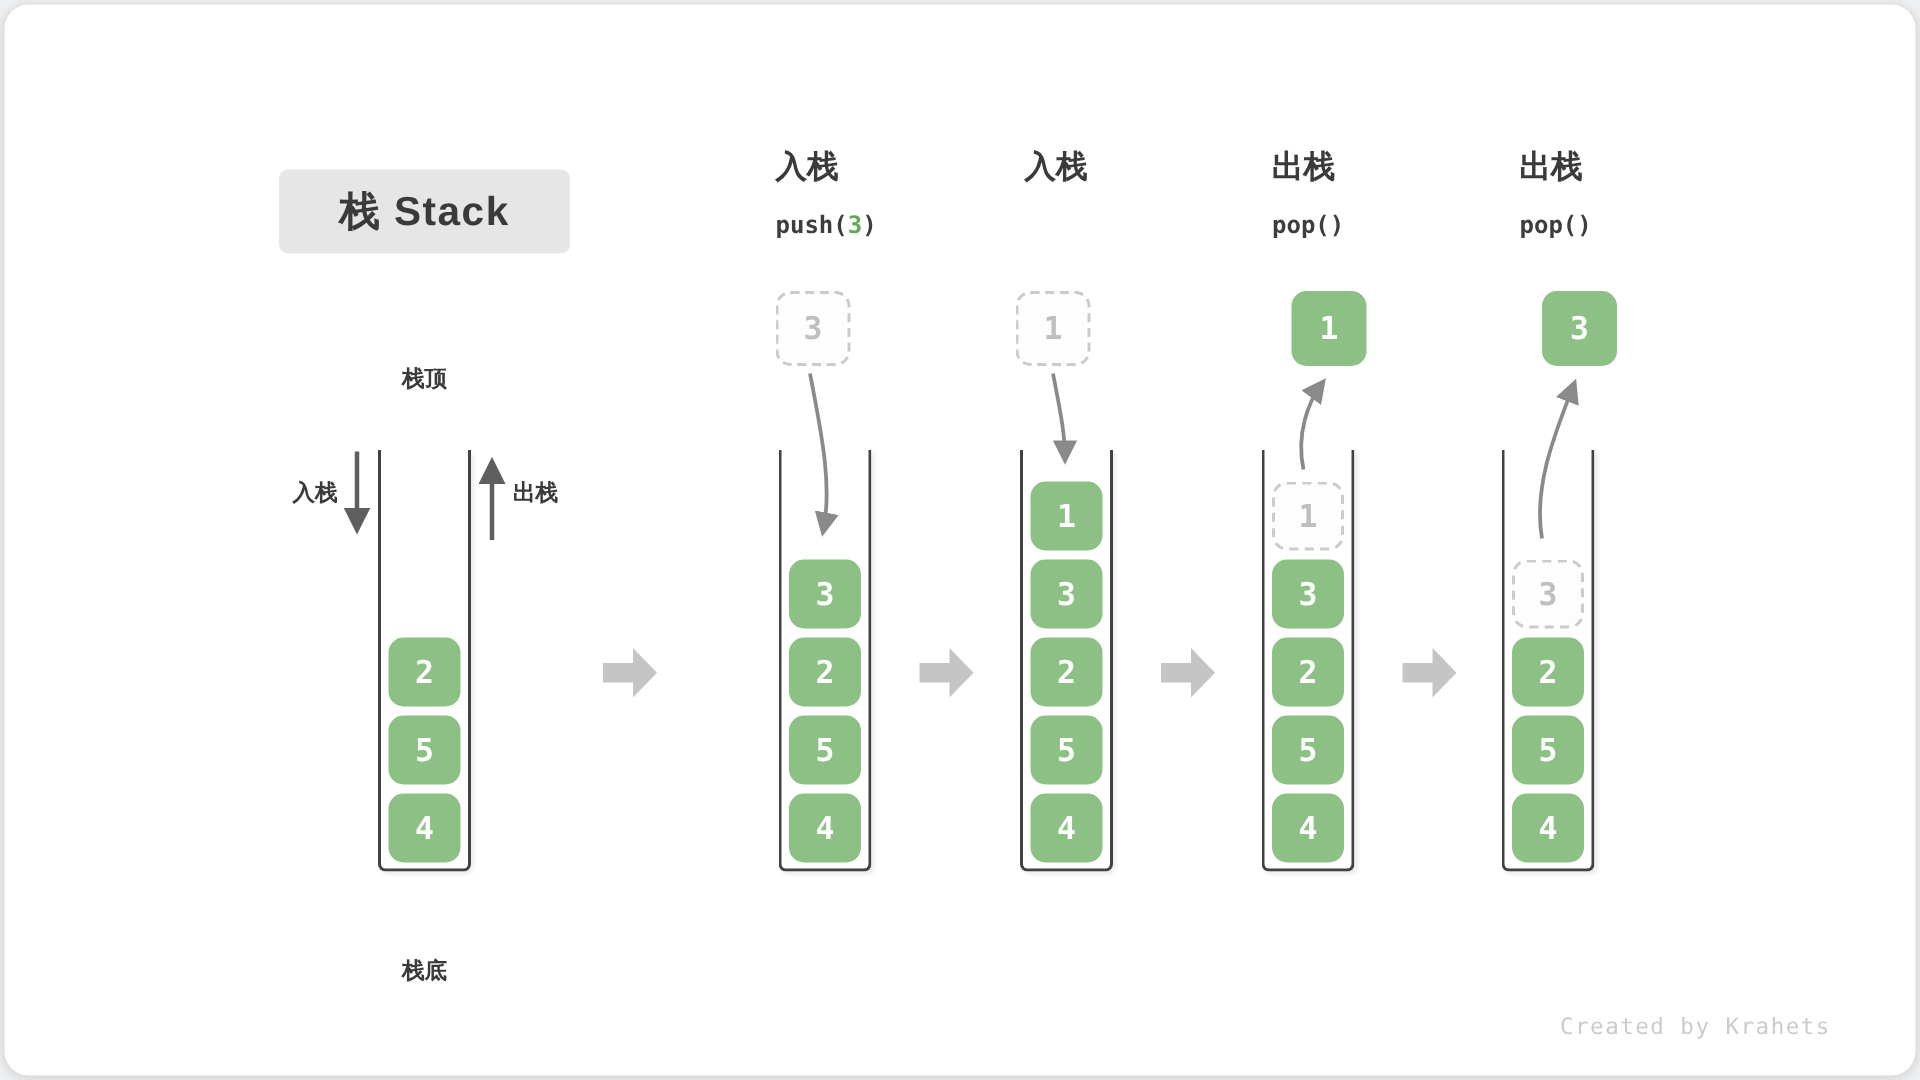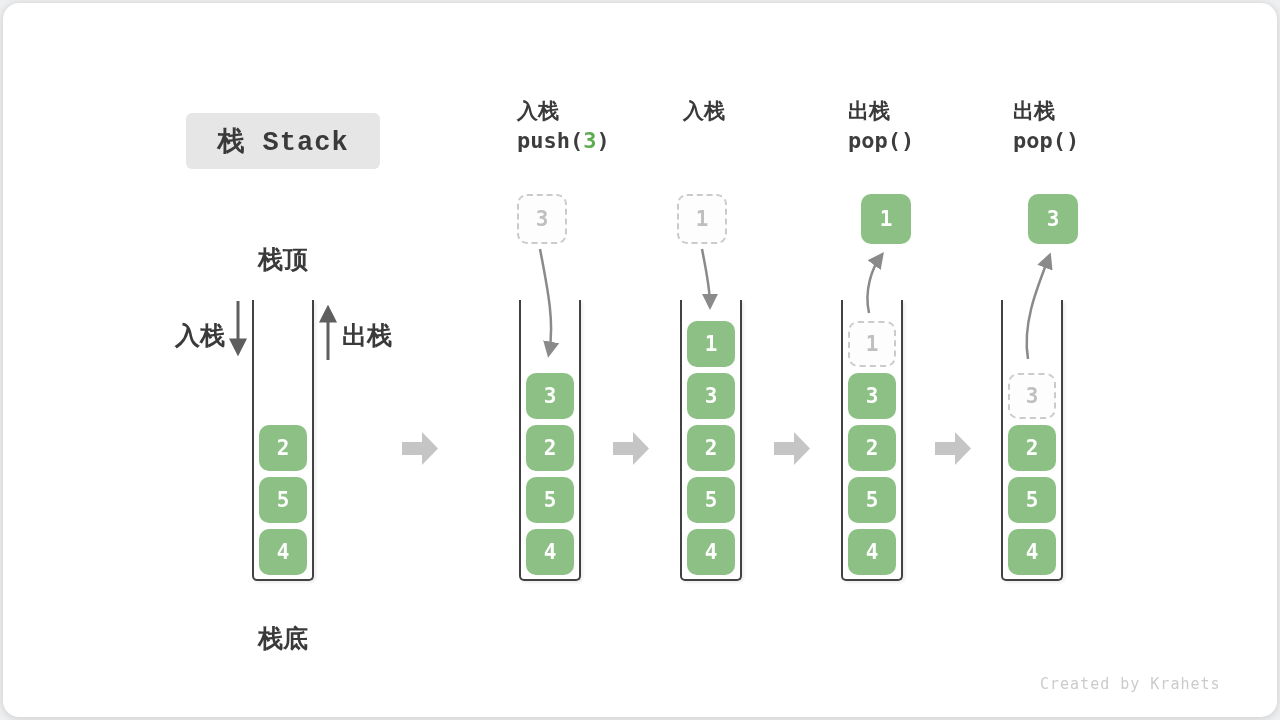--- a/index.html
+++ b/index.html
@@ -8,37 +8,37 @@
     --ink:#3A3A3A;
   }
   *{box-sizing:border-box}
   html,body{margin:0;padding:0}
   body{background:#eef0f2;overflow:hidden}
   .canvas{position:relative;width:1280px;height:720px;font-family:"DejaVu Sans",sans-serif}
   .card{position:absolute;left:3px;top:3px;width:1274px;height:714px;background:#fff;
         border-radius:16px;box-shadow:0 1px 8px rgba(0,0,0,.16)}
   .title-box{position:absolute;left:186px;top:113px;width:194px;height:56px;background:var(--title-bg);
         border-radius:6px;display:flex;align-items:center;justify-content:center}
-  .title-box span{font-family:Liberation Mono, monospace;font-weight:bold;font-size:27px;
+  .title-box span{font-family:Liberation Sans, sans-serif;font-weight:bold;font-size:27px;
         color:var(--ink);letter-spacing:1px;white-space:nowrap}
   .op-header{position:absolute;top:97px;width:170px}
   .op-label{font-size:21px;font-weight:bold;color:var(--ink)}
-  .op-code{margin-top:3px;font-family:"DejaVu Sans Mono",monospace;font-size:22px;font-weight:bold;color:#3D3D3D;white-space:nowrap}
+  .op-code{margin-top:15px;font-family:"DejaVu Sans Mono",monospace;font-size:16px;font-weight:bold;color:#3D3D3D;white-space:nowrap}
   .op-code .accent{color:var(--accent)}
   .stack{position:absolute;top:300px;width:62px;height:281px;border:2px solid #424242;border-top:none;
         border-radius:0 0 5px 5px;background:#fff;box-shadow:2px 2px 3px rgba(0,0,0,.07)}
   .cell{position:absolute;left:50%;transform:translateX(-50%);width:48px;height:46px;border-radius:10px;
         display:flex;align-items:center;justify-content:center;
         font-family:"DejaVu Sans Mono",monospace;font-weight:bold;font-size:21px}
   .float-box{position:absolute;width:50px;height:50px;border-radius:10px;
         display:flex;align-items:center;justify-content:center;
         font-family:"DejaVu Sans Mono",monospace;font-weight:bold;font-size:21px}
   .solid{background:var(--green);color:#fff}
   .ghost{border:2px dashed var(--ghost-border);color:var(--ghost-text);background:#FDFDFD}
-  .zh-label{position:absolute;font-size:25px;font-weight:bold;color:var(--ink);white-space:nowrap}
+  .zh-label{position:absolute;font-size:15px;font-weight:bold;color:var(--ink);white-space:nowrap}
   .centered{width:100px;text-align:center}
   .overlay{position:absolute;left:0;top:0;width:1280px;height:720px;pointer-events:none}
   .curve{fill:none;stroke:var(--arrow-gray);stroke-width:2.5}
   .legend-arrow{fill:none;stroke:var(--arrow-dark);stroke-width:3}
   .mk-gray{fill:var(--arrow-gray)} .mk-dark{fill:var(--arrow-dark)}
   .block-arrow{fill:var(--block-arrow)}
   .watermark{position:absolute;left:1040px;top:675px;width:205px;
         font-family:"DejaVu Sans Mono",monospace;font-size:15px;color:#CBCBCB;letter-spacing:1px}
 </style>
 </head>
@@ -61,21 +61,21 @@
   <div class="op-header" style="left:848px">
     <div class="op-label">出栈</div>
     <div class="op-code"><span>pop()</span><span class="accent"></span><span></span></div>
   </div>
   <div class="op-header" style="left:1013px">
     <div class="op-label">出栈</div>
     <div class="op-code"><span>pop()</span><span class="accent"></span><span></span></div>
   </div>
 
   <div class="zh-label centered" style="left:233px;top:243px">栈顶</div>
-  <div class="zh-label centered" style="left:233px;top:622px">栈底</div>
+  <div class="zh-label centered" style="left:233px;top:638px">栈底</div>
   <div class="zh-label" style="left:140px;top:319px;width:85px;text-align:right">入栈</div>
   <div class="zh-label" style="left:342px;top:319px">出栈</div>
 
   <div class="stack" style="left:252px">
       <div class="cell solid" style="top: 125px;">2</div>
       <div class="cell solid" style="top: 177px;">5</div>
       <div class="cell solid" style="top: 229px;">4</div>
     </div>
   <div class="stack" style="left:519px">
       <div class="cell solid" style="top: 73px;">3</div>

